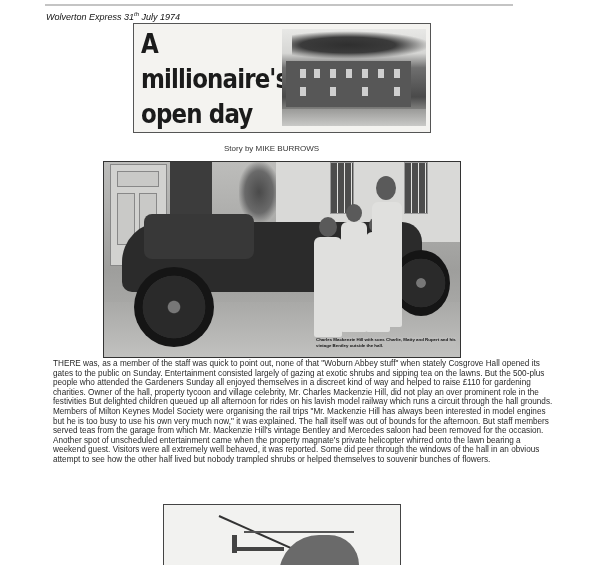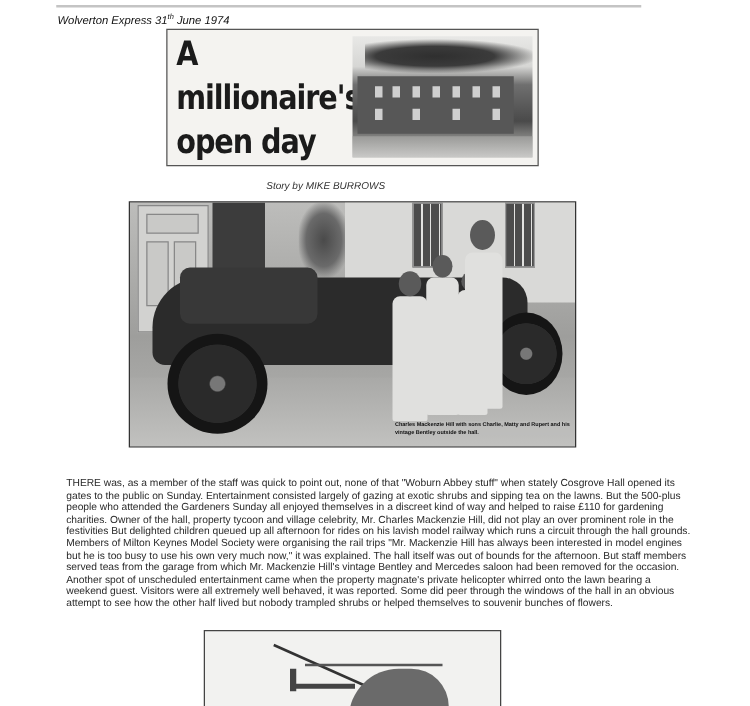--- a/index.html
+++ b/index.html
@@ -46,22 +46,22 @@
     }
     .house-photo .win {
       position: absolute; width: 6px; height: 9px; background: #cfcfcf;
     }
     .house-photo .lawn {
       position: absolute; left: 0; top: 80px; width: 144px; height: 17px;
       background: linear-gradient(180deg, #9a9a98, #c9c9c7);
     }
 
     .byline {
-      position: absolute; left: 213px; top: 144px;
-      font-size: 8px; color: #333; font-style: italic;
+      position: absolute; left: 224px; top: 144px;
+      font-size: 8px; color: #333;
     }
 
     
     .car-photo {
       position: absolute; left: 103px; top: 161px; width: 358px; height: 197px;
       border: 1px solid #333; box-sizing: border-box; overflow: hidden;
       background: linear-gradient(180deg, #bdbdbb 0%, #9e9e9c 55%, #b5b5b3 100%);
     }
     .car-photo .door {
       position: absolute; left: 6px; top: 2px; width: 55px; height: 100px;
@@ -108,21 +108,21 @@
       background: linear-gradient(180deg, #a9a9a7, #c2c2c0);
     }
     .caption {
       position: absolute; left: 212px; top: 175px; width: 140px;
       font-size: 4.4px; line-height: 5.6px; font-weight: bold; color: #111;
       background: rgba(190,190,188,0.7);
     }
 
     
     .body-text {
-      position: absolute; left: 53px; top: 382px; width: 500px;
+      position: absolute; left: 53px; top: 359px; width: 500px;
       font-size: 8.2px; line-height: 9.6px; color: #2a2a2a;
     }
 
     
     .heli-photo {
       position: absolute; left: 163px; top: 504px; width: 238px; height: 70px;
       border: 1px solid #444; box-sizing: border-box; overflow: hidden;
       background: #f2f2f0;
     }
     .heli-photo .rotor1 {
@@ -141,21 +141,21 @@
     .heli-photo .fuselage {
       position: absolute; left: 115px; top: 30px; width: 80px; height: 40px;
       background: #6a6a6a; border-radius: 40px 30px 0 0;
     }
   </style>
 </head>
 <body>
 
 <div class="top-rule"></div>
 
-<div class="source-line"><span>Wolverton Express 31</span><sup>th</sup><span> June 1974</span></div>
+<div class="source-line"><span>Wolverton Express 31</span><sup>th</sup><span> July 1974</span></div>
 
 <div class="headline-box">
   <div class="headline-text">
     <div>A</div>
     <div>millionaire's</div>
     <div>open day</div>
   </div>
   <div class="house-photo">
     <div class="tree"></div>
     <div class="house"></div>

